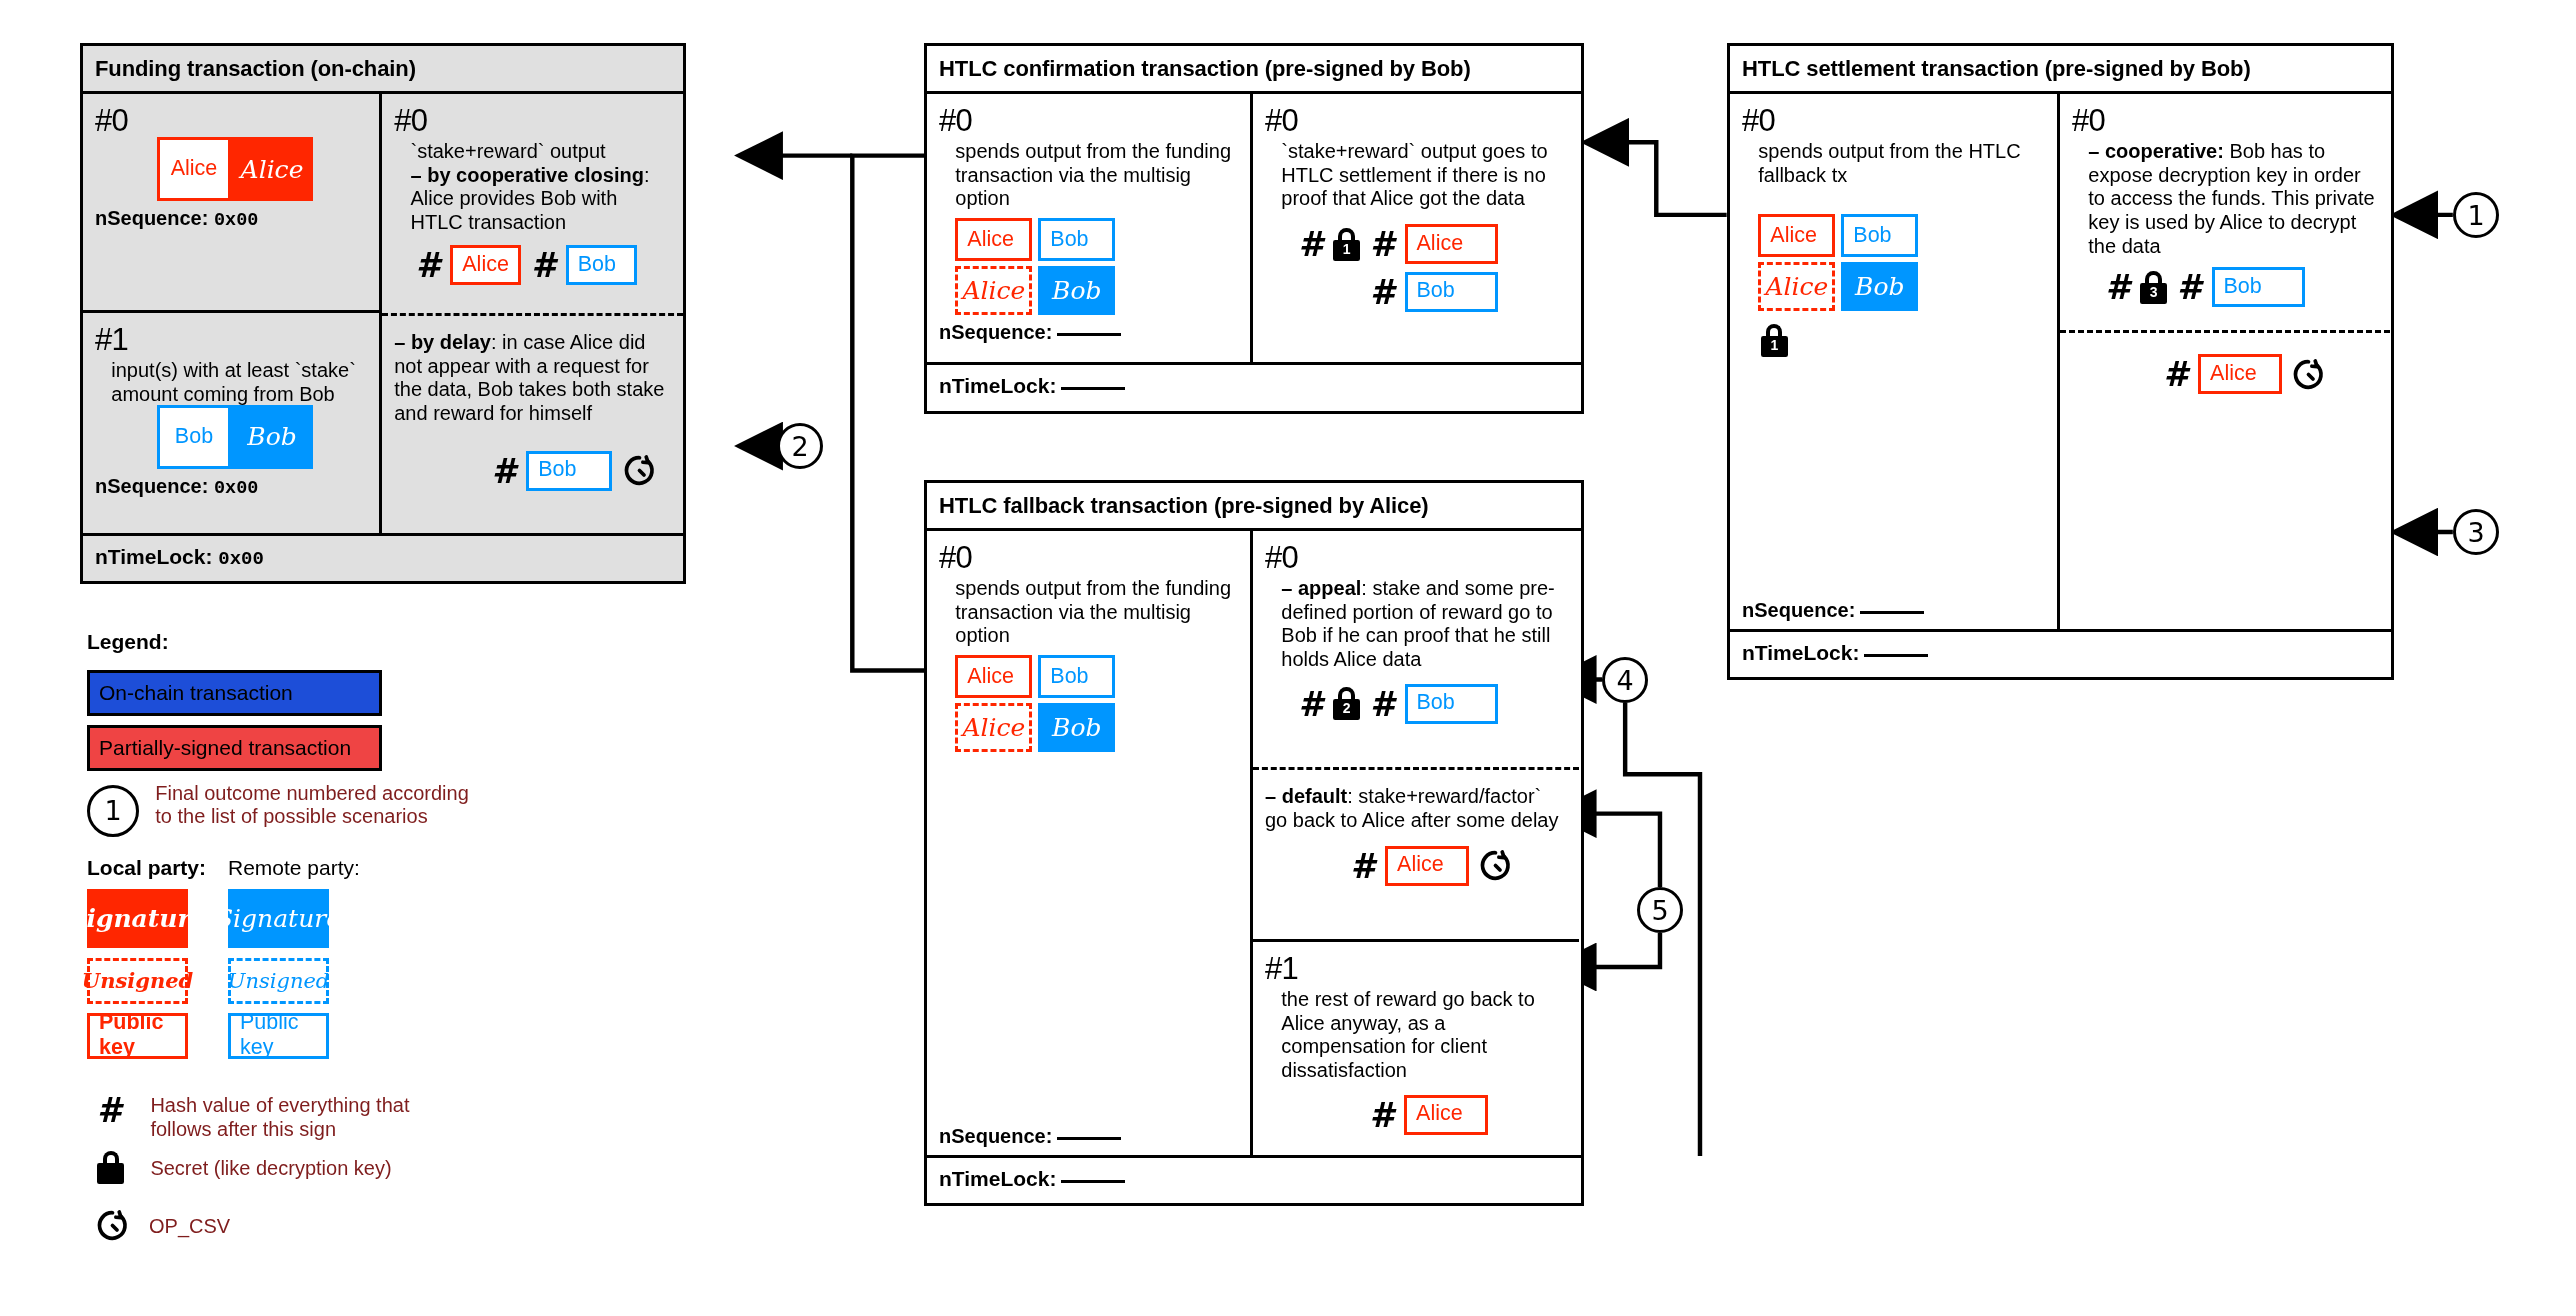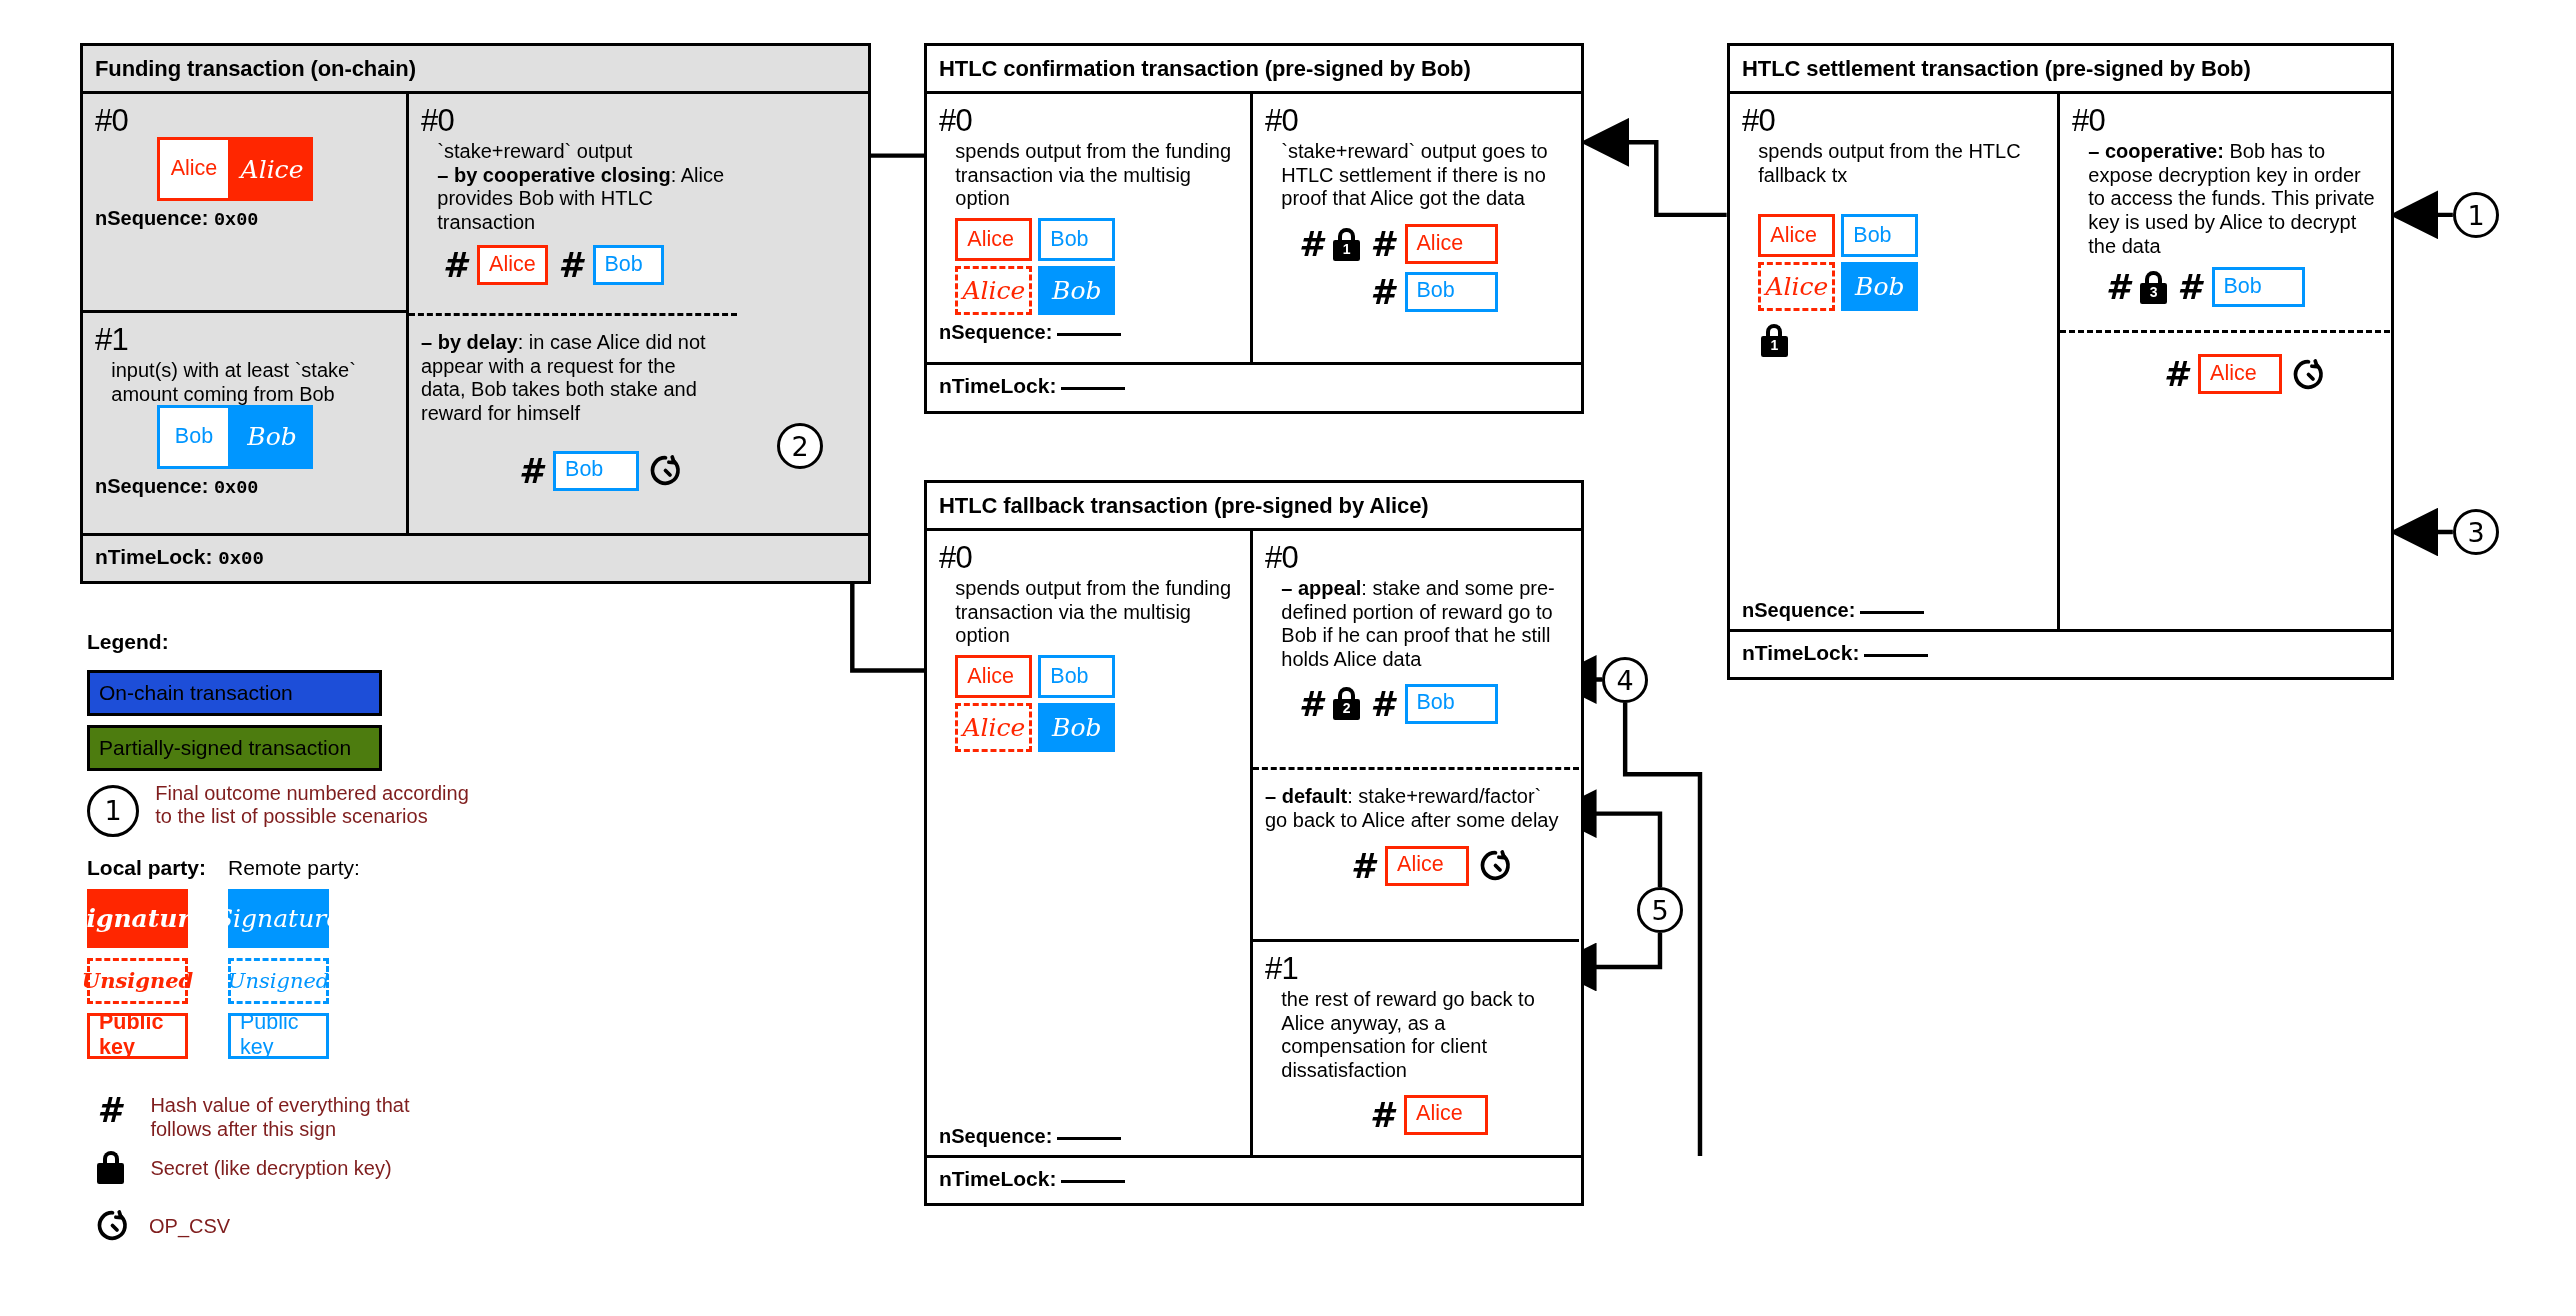--- a/index.html
+++ b/index.html
@@ -78,21 +78,21 @@
 
   
   .numcircle{
     width:46px;height:46px;border:3.7px solid #000;border-radius:50%;
     background:#fff;display:flex;align-items:center;justify-content:center;
     font-size:27px;color:#000;font-family:"DejaVu Sans",sans-serif;
   }
 
   
   .legend-title{font-size:21px;font-weight:bold;color:#000;}
-  .legbox{border:3px solid #000;font-size:21px;color:#000;padding:7.4px 9px;background:#4d7c0f;box-sizing:border-box;}
+  .legbox{border:3px solid #000;font-size:21px;color:#000;padding:7.4px 9px;background:#ef4444;box-sizing:border-box;}
   .legbox.grey{background:#1d4ed8;}
   .legtext{font-size:20px;line-height:1.18;color:#7f1d1d;}
   .legsub{font-size:21px;color:#000;}
   svg{display:block;overflow:visible;}
 </style>
 </head>
 <body>
 
 <div class="canvas">
 
@@ -115,21 +115,21 @@
     <path d="M3310,718 L3234,718" stroke="#000" stroke-width="6" fill="none" marker-end="url(#ah)"></path>
 
     <path d="M2162,917 L2098,917" stroke="#000" stroke-width="6" fill="none" marker-end="url(#ah)"></path>
     <path d="M2193,948 L2193,1045 L2294,1045 L2294,1560" stroke="#000" stroke-width="6" fill="none"></path>
 
     <path d="M2240,1197 L2240,1098 L2098,1098" stroke="#000" stroke-width="6" fill="none" marker-end="url(#ah)"></path>
 
     <path d="M2240,1259 L2240,1305 L2098,1305" stroke="#000" stroke-width="6" fill="none" marker-end="url(#ah)"></path>
   </svg>
 
-  <div class="abs txbox onchain" style="left:80px;top:43px;width:791px;height:541px;">
+  <div class="abs txbox onchain" style="left:80px;top:43px;width:606px;height:541px;">
     <div class="txtitle">Funding transaction (on-chain)</div>
 
     <div class="txbody" style="height:439px;">
 
       <div class="pane left" style="width:326px;height:439px;display:flex;flex-direction:column;">
 
         <div class="cell" style="height:219px;border-bottom:3.7px solid #000;">
           <div class="slot">#0</div>
           <div class="chips" style="margin-left:62px;margin-top:-3px;">
             <div class="pk" style="width:74px;height:64px;justify-content:center;">Alice</div>

